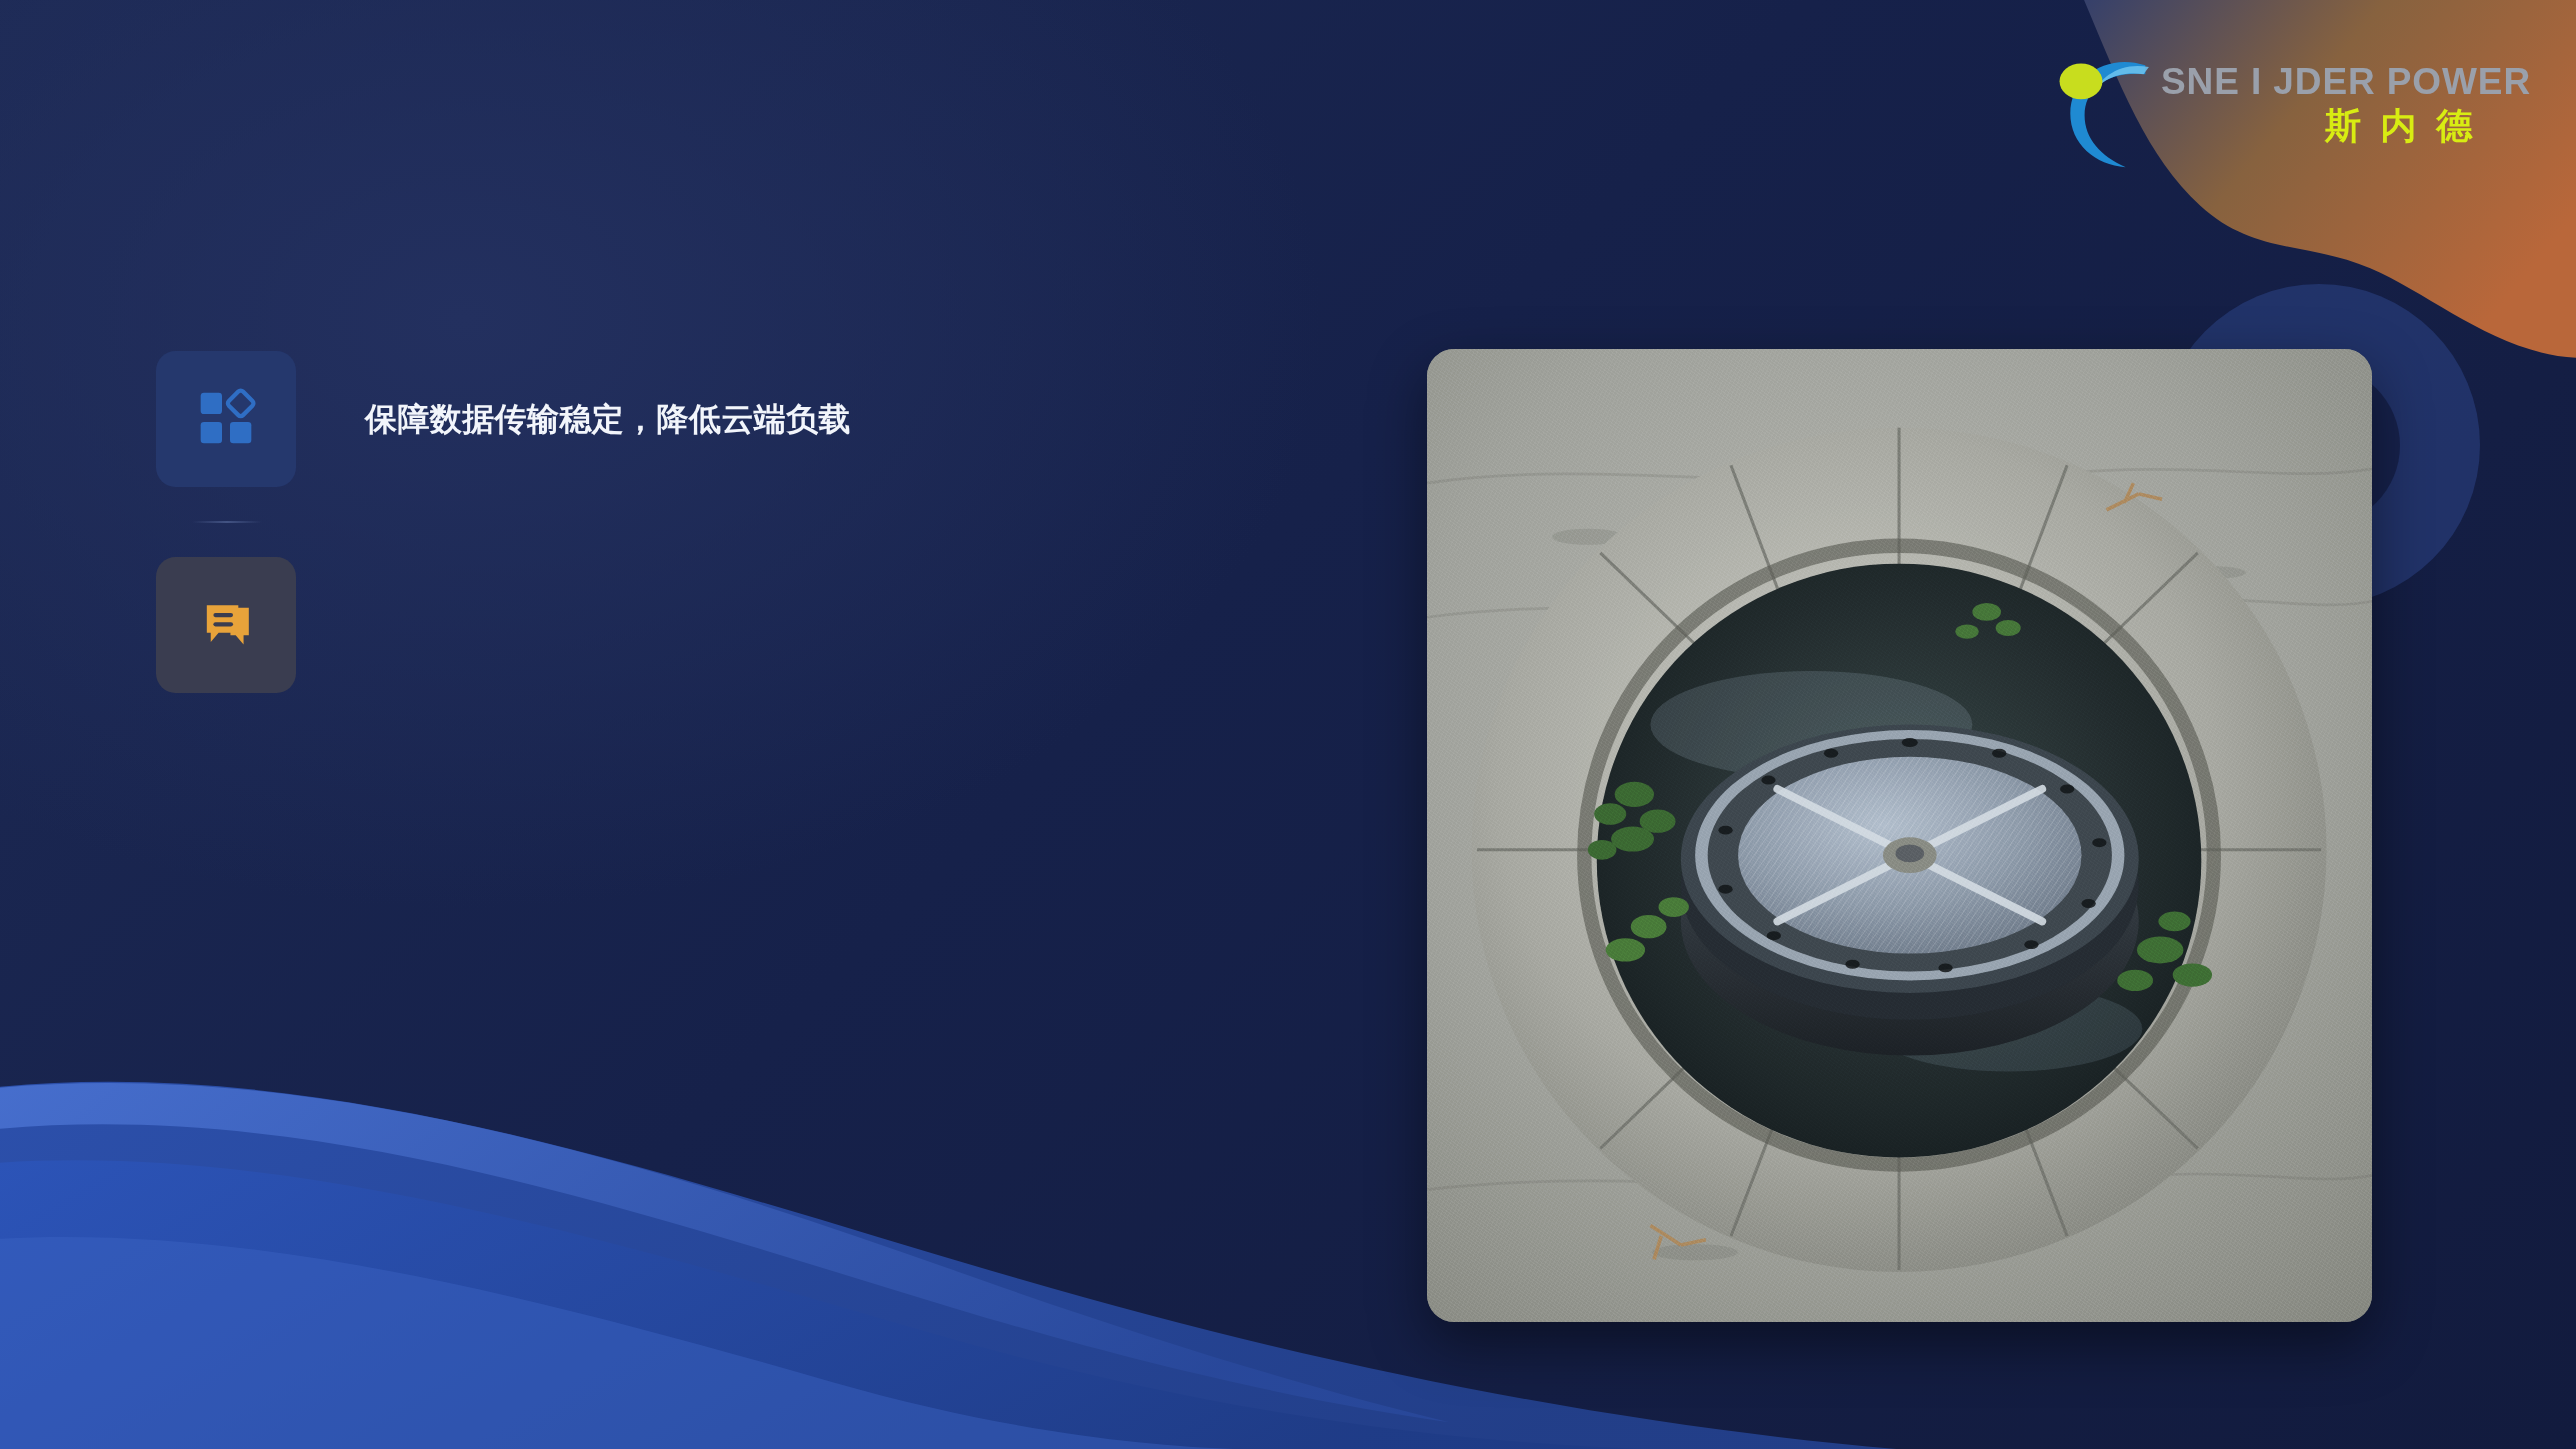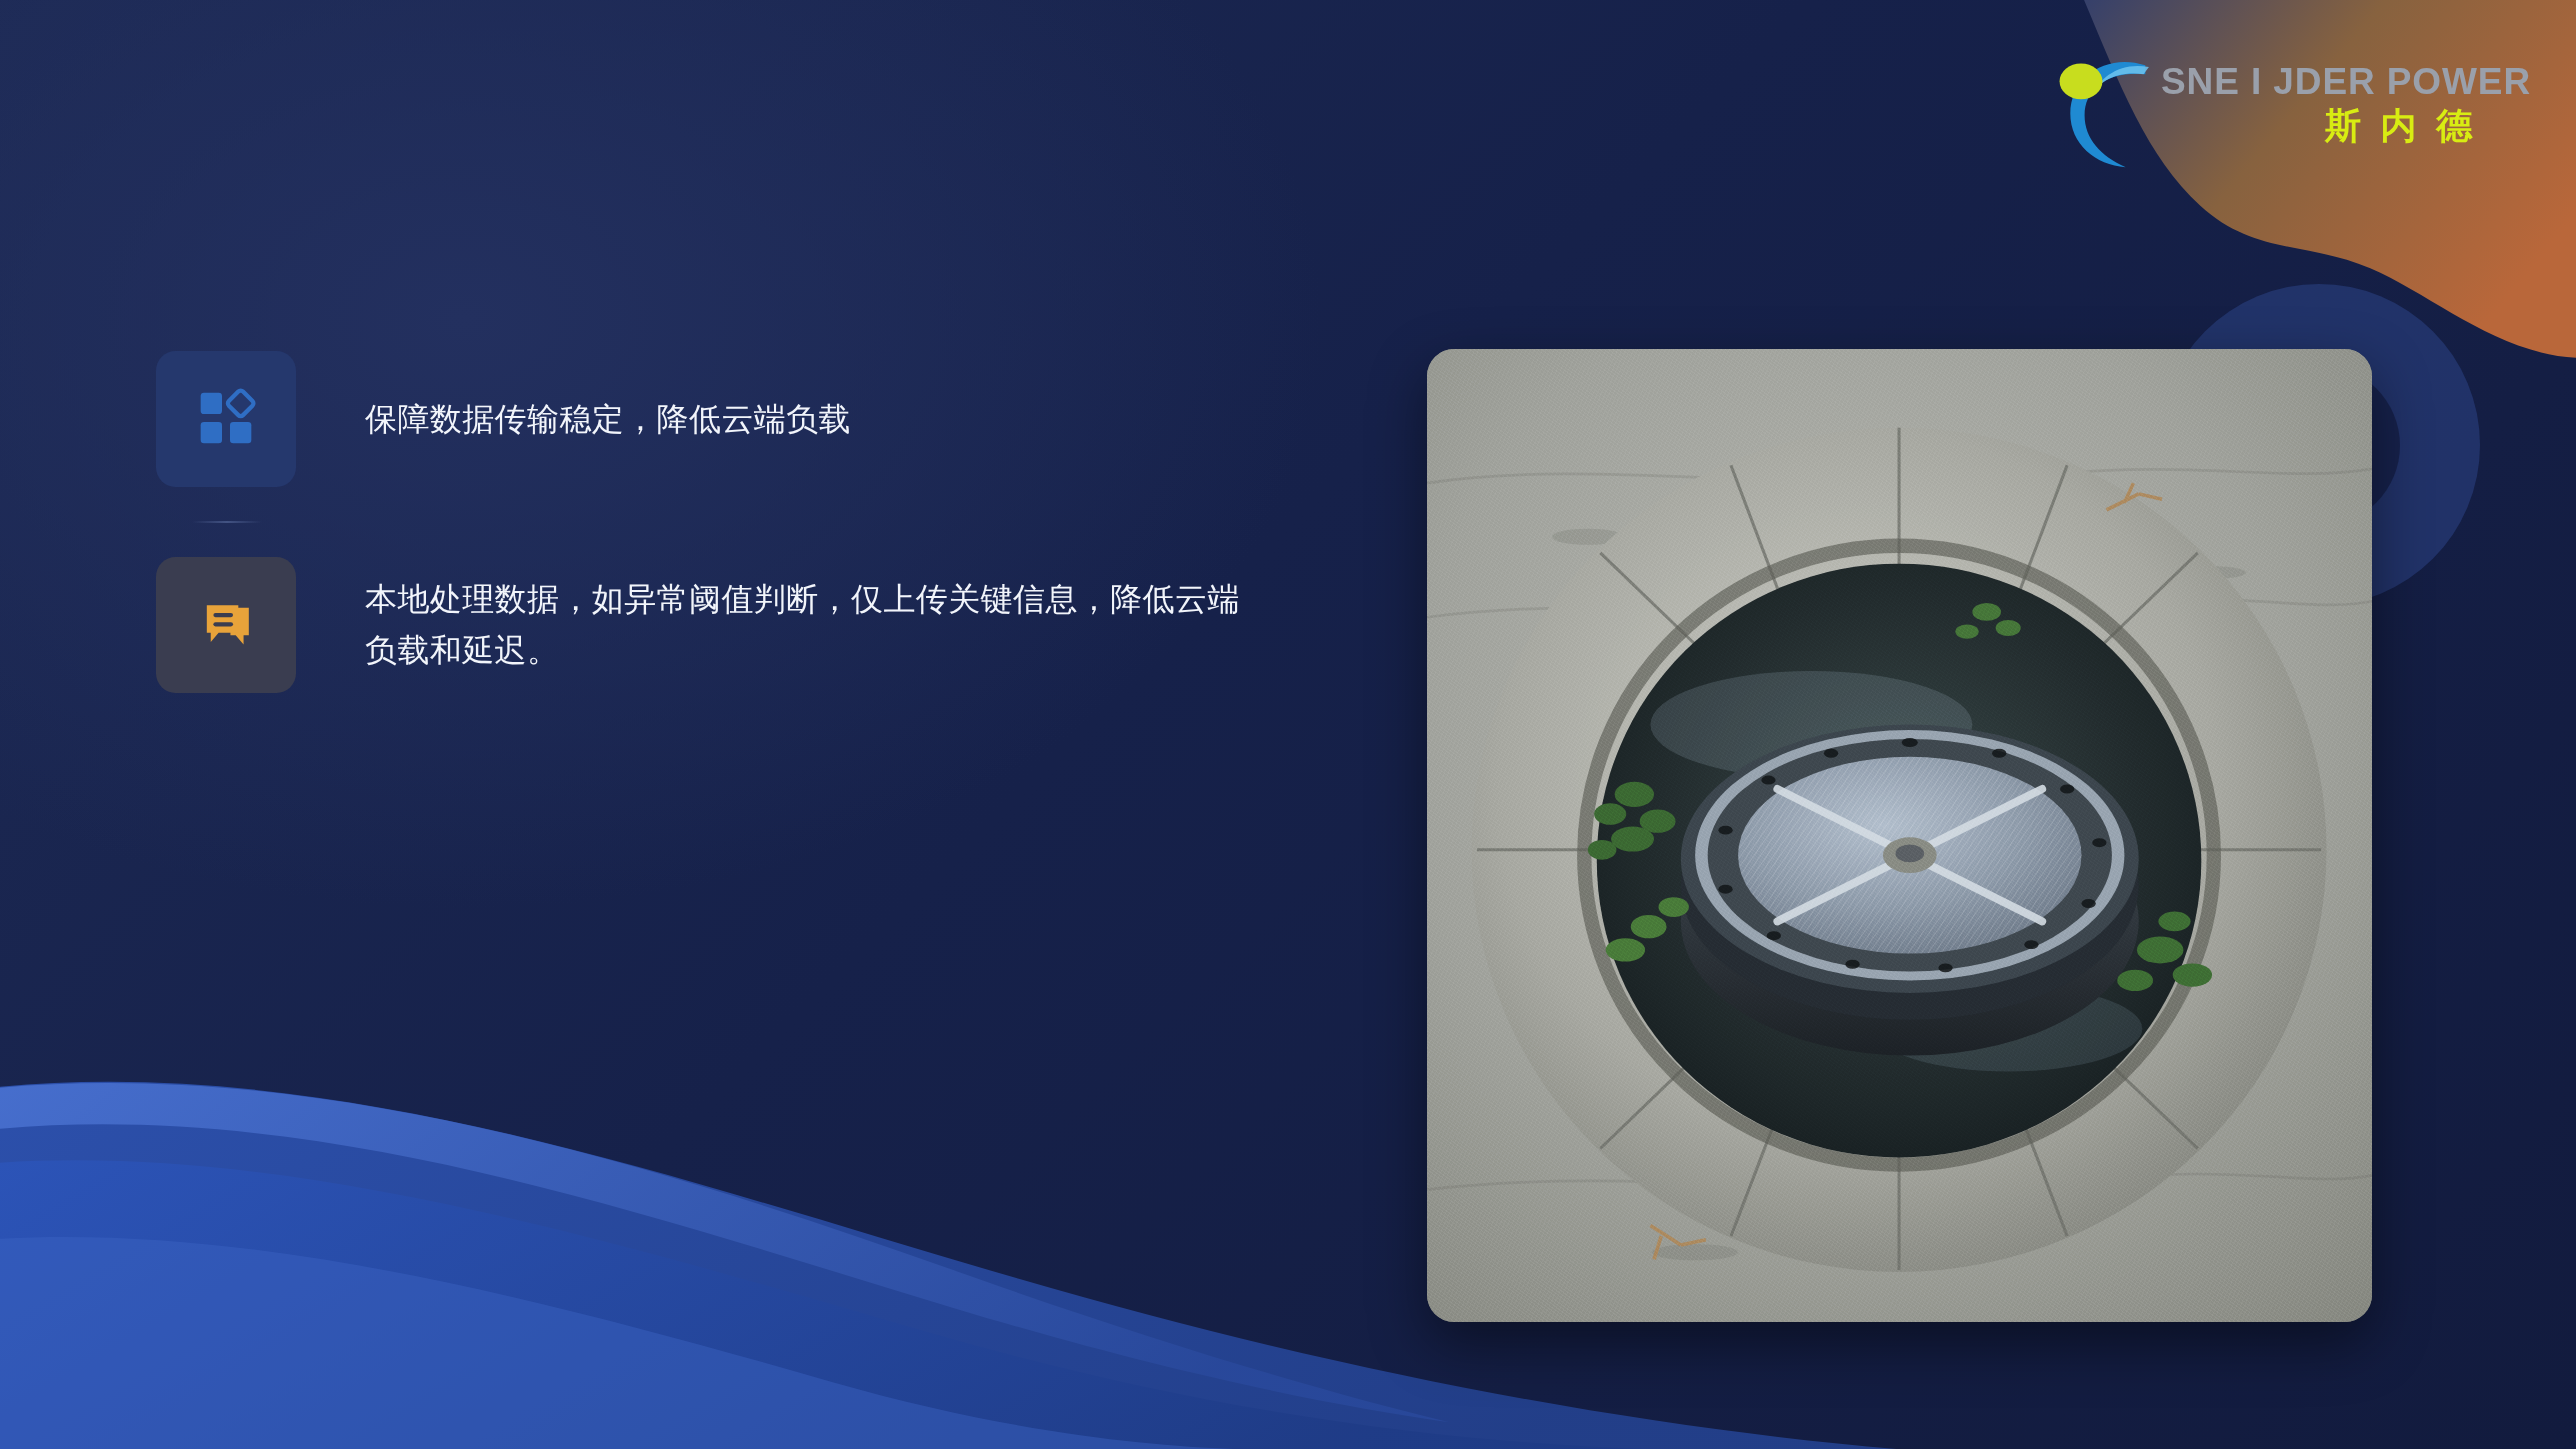--- a/index.html
+++ b/index.html
@@ -65,21 +65,21 @@
   .tile-blue-deep{ background:#1e3462; }
   .tile-grey-dark{ background:#3a3d50; }
 
   .bullet-text{
     margin-left:69px;
     color:#f2f5fb;
     font-size:32px;
     line-height:1.58;
     letter-spacing:0.4px;
     max-width:903px;
-    font-weight:400;
+    font-weight:700;
   }
 
   
   .tile-divider{
     position:absolute;
     left:36px; width:70px; height:1.8px;
     background:linear-gradient(90deg,rgba(255,255,255,0) 0%,rgba(150,175,230,.30) 50%,rgba(255,255,255,0) 100%);
   }
 
   
@@ -197,21 +197,20 @@
       <div class="bullet-tile tile-grey-dark">
         <span>
           <svg width="63" height="63" viewBox="0 0 48 48" xmlns="http://www.w3.org/2000/svg">
             <path d="M27 12 H41 V33 H37 L37 40 L31 33 H27 Z" fill="#e8a33a"></path>
             <path d="M9 10 H33 V31 H18 L12 38 L12 31 H9 Z" fill="#e8a33a"></path>
             <rect x="14" y="16" width="15" height="3.2" rx="1.6" fill="#3a3d50"></rect>
             <rect x="14" y="23" width="15" height="3.2" rx="1.6" fill="#3a3d50"></rect>
           </svg>
         </span>
       </div>
-      <div class="bullet-text">本地处理数据，如异常阈值判断，仅上传关键信息，降低云端负载和延迟。</div>
     </div>
   </div>
 
   <div class="photo-frame">
     <svg viewBox="0 0 1057 1088" xmlns="http://www.w3.org/2000/svg" preserveAspectRatio="xMidYMid slice">
       <defs>
         <radialGradient id="concrete" cx="0.45" cy="0.4" r="0.85">
           <stop offset="0%" stop-color="#b8b9b3"></stop>
           <stop offset="55%" stop-color="#a2a49e"></stop>
           <stop offset="100%" stop-color="#85877f"></stop>

